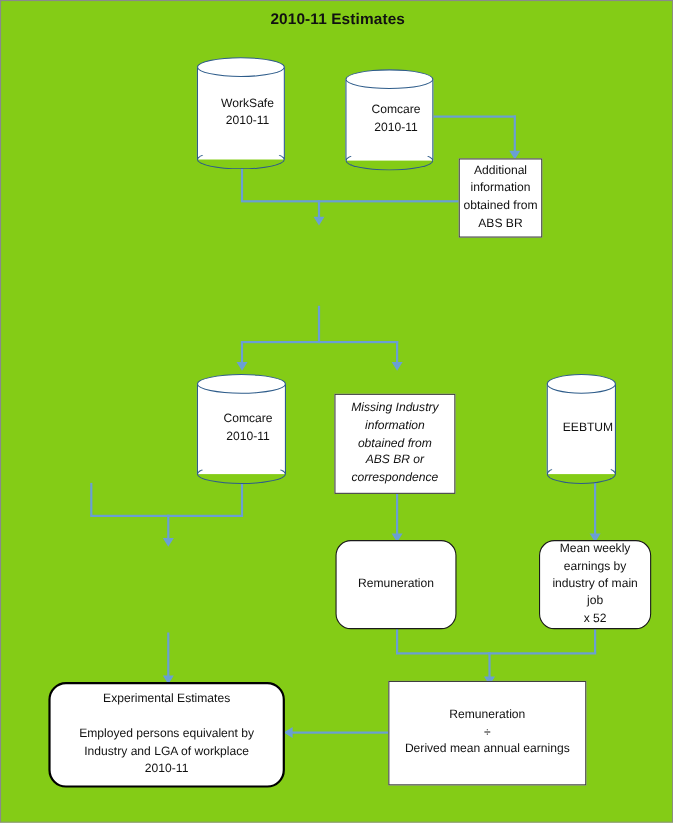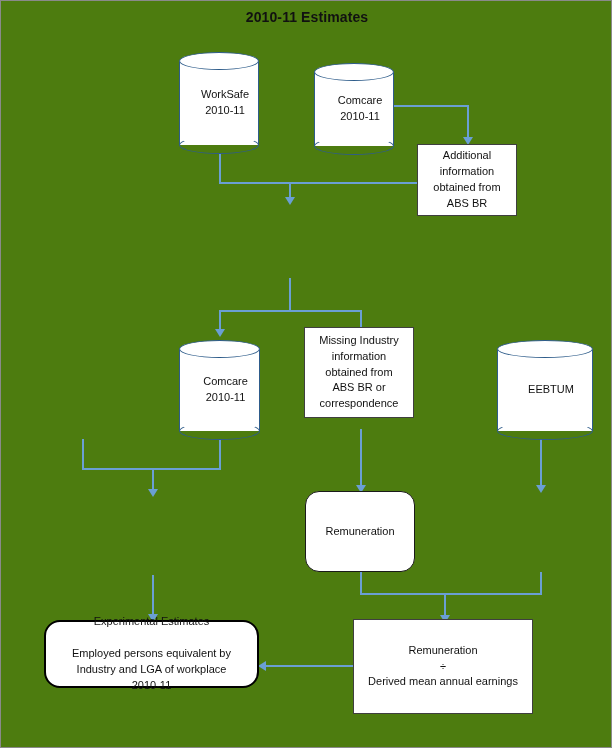--- a/index.html
+++ b/index.html
@@ -4,21 +4,21 @@
 <style>
   html, body {
     margin: 0;
     padding: 0;
     background: #ffffff;
   }
   #page {
     position: relative;
     width: 612px;
     height: 748px;
-    background: #4d7c0f;
+    background: #84cc16;
     border: 1px solid #8a8a8a;
     box-sizing: border-box;
     overflow: hidden;
     font-family: "Liberation Sans", sans-serif;
   }
   #title {
     position: absolute;
     left: 0;
     top: 8px;
     width: 612px;
@@ -189,53 +189,58 @@
   </div>
 
   <div class="cyl" style="left:313px; top:62px; width:80px; height:92px;">
     <div class="body"></div>
     <div class="top-ell"></div>
     <div class="bot-ell"></div>
     <div class="cyl-label">Comcare
 2010-11</div>
   </div>
 
-  <div class="node rect" style="left:416px; top:143px; width:100px; height:72px;">Additional
+  <div class="node rect" style="left:416px; top:143px; width:76px; height:72px;">Additional
 information
 obtained from
 ABS BR</div>
 
 
 
   <div class="cyl" style="left:178px; top:339px; width:81px; height:100px;">
     <div class="body"></div>
     <div class="top-ell"></div>
     <div class="bot-ell"></div>
     <div class="cyl-label">Comcare
 2010-11</div>
   </div>
 
-  <div class="node rect" style="left:303px; top:326px; width:110px; height:91px;">Missing Industry
+  <div class="node rect" style="left:303px; top:357px; width:110px; height:91px;font-style:italic;">Missing Industry
 information
 obtained from
 ABS BR or
 correspondence</div>
 
-  <div class="cyl" style="left:496px; top:339px; width:96px; height:100px;">
+  <div class="cyl" style="left:496px; top:339px; width:63px; height:100px;">
     <div class="body"></div>
     <div class="top-ell"></div>
     <div class="bot-ell"></div>
     <div class="cyl-label">EEBTUM</div>
   </div>
 
 
   <div class="node rounded" style="left:304px; top:490px; width:110px; height:81px;">Remuneration</div>
 
-
-  <div class="node thick-rounded" style="left:43px; top:619px; width:215px; height:68px;">Experimental Estimates
+  <div class="node rounded" style="left:489px; top:490px; width:102px; height:81px;">Mean weekly
+earnings by
+industry of main
+job
+x 52</div>
+
+  <div class="node thick-rounded" style="left:43px; top:619px; width:215px; height:96px;">Experimental Estimates
 
 Employed persons equivalent by
 Industry and LGA of workplace
 2010-11</div>
 
   <div class="node rect" style="left:352px; top:618px; width:180px; height:95px;">Remuneration
 ÷
 Derived mean annual earnings</div>
 
 </div>

